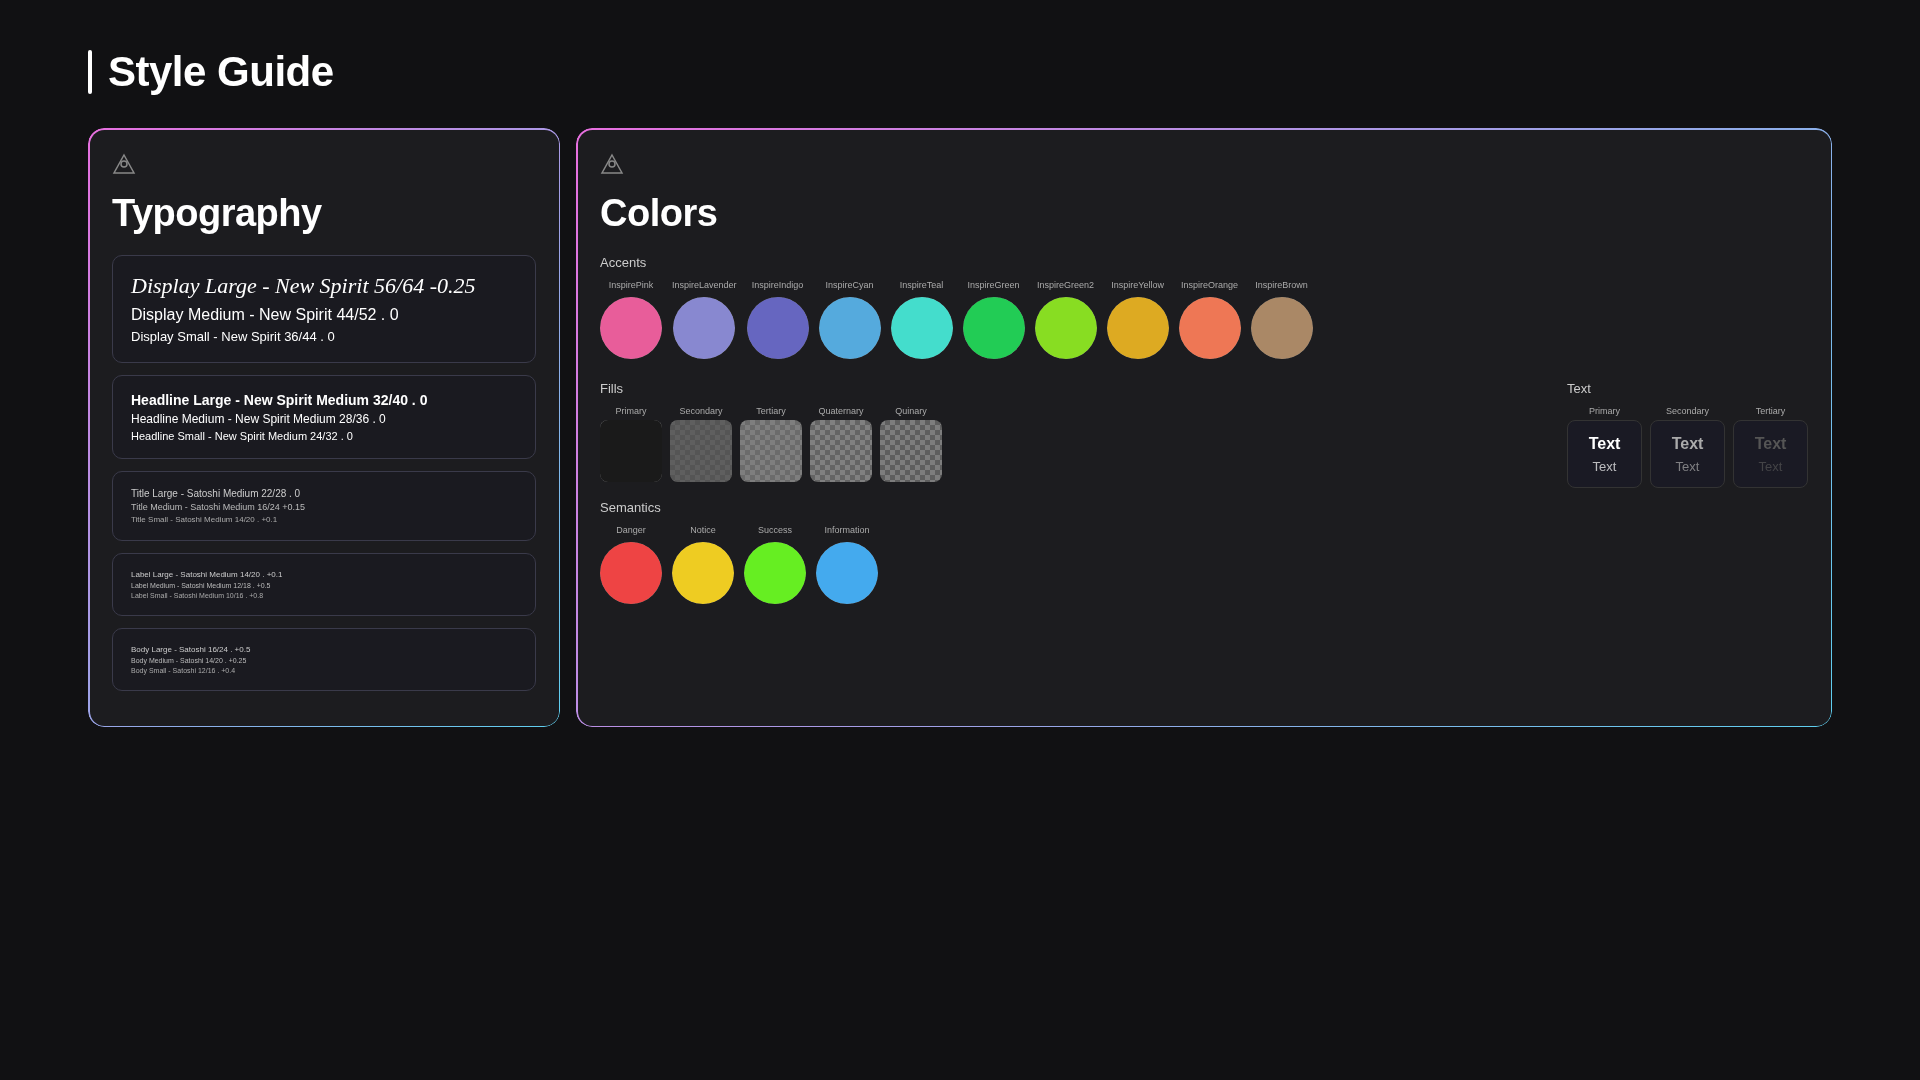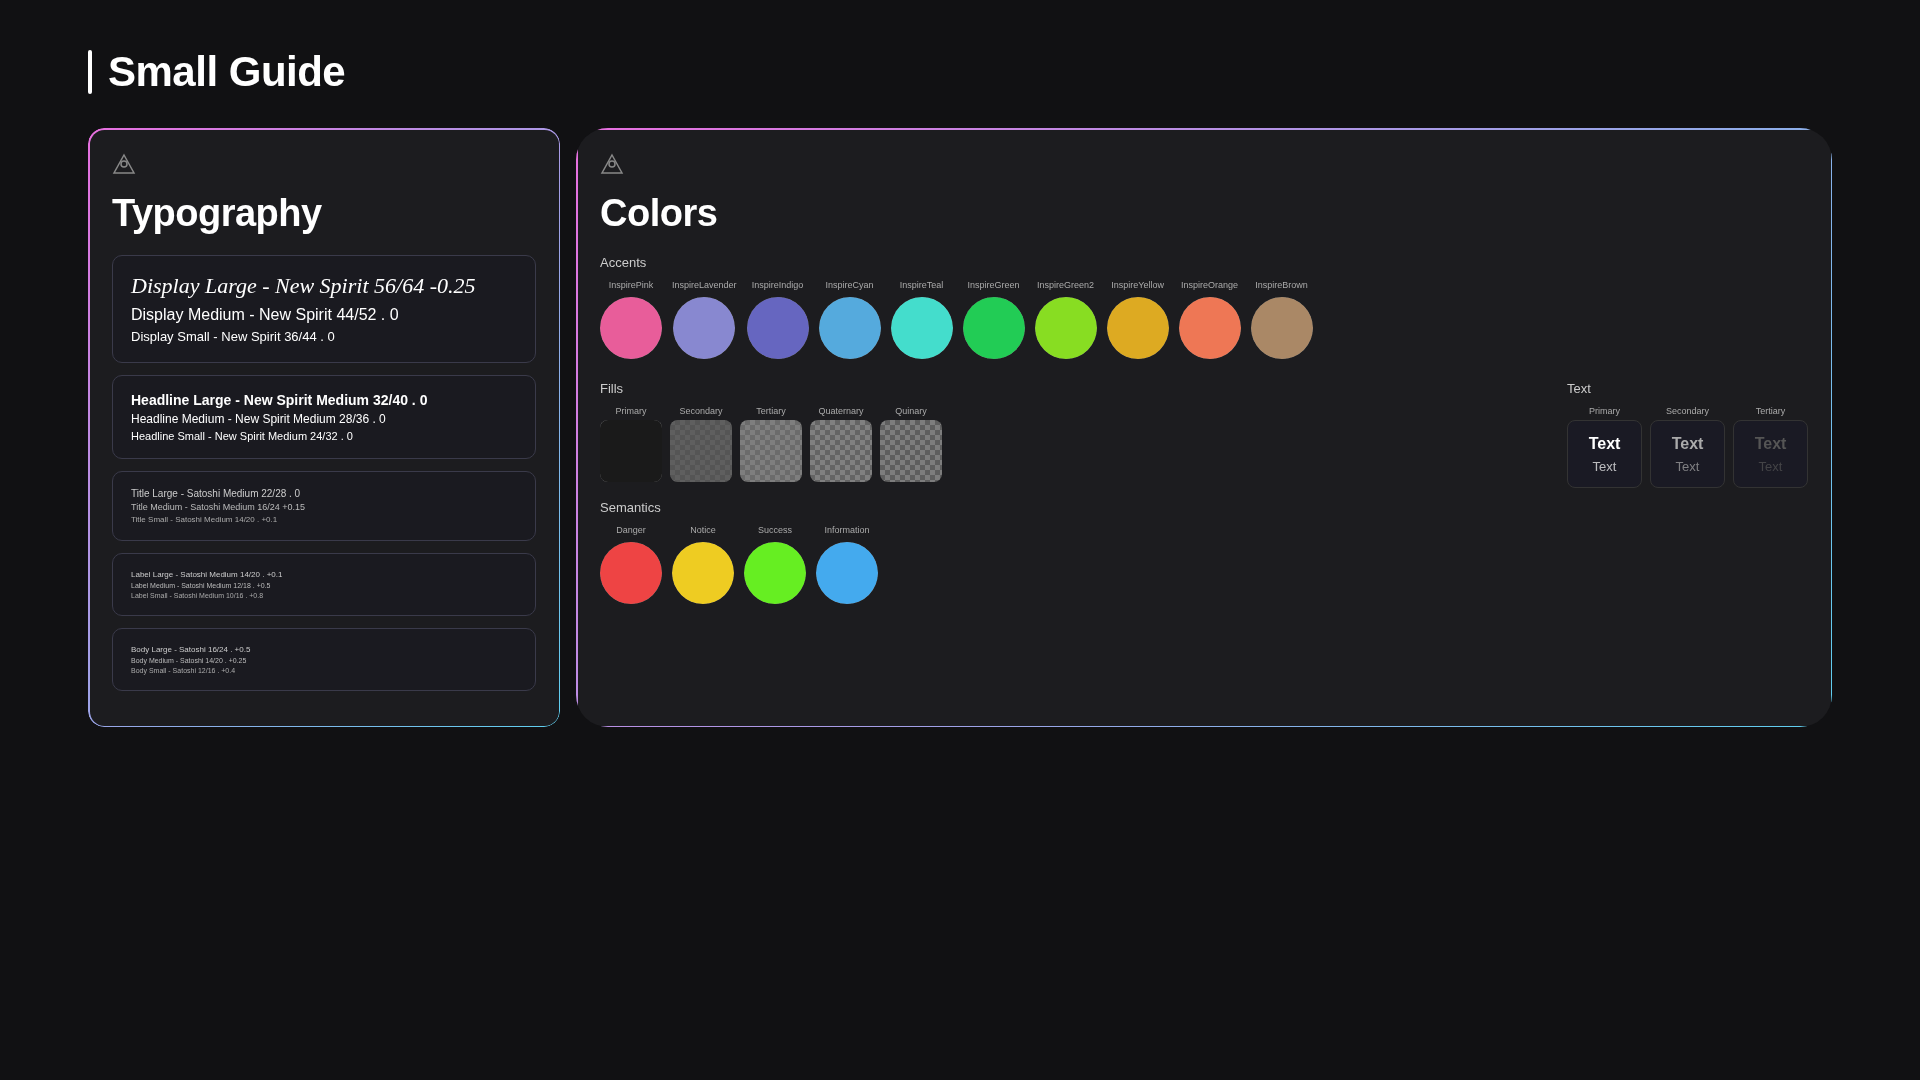--- a/index.html
+++ b/index.html
@@ -58,21 +58,20 @@
       mask-composite: exclude;
       pointer-events: none;
     }
 
     .panel-left {
       width: 472px;
       flex-shrink: 0;
     }
     .panel-right {
       flex: 1;
-      border-radius: 32px;
     }
 
     .panel-icon {
       width: 24px;
       height: 24px;
       margin-bottom: 12px;
     }
 
     .panel-heading {
       font-size: 38px;
@@ -302,21 +301,21 @@
     .triangle-icon {
       width: 24px;
       height: 24px;
     }
   </style>
 </head>
 <body>
 
 <div class="page-title-area">
   <div class="page-title-bar"></div>
-  <h1 class="page-title">Small Guide</h1>
+  <h1 class="page-title">Style Guide</h1>
 </div>
 
 <div class="panels-row">
 
   <div class="panel panel-left">
     <svg class="triangle-icon panel-icon" viewBox="0 0 24 24" fill="none" stroke="#888" stroke-width="1.5">
       <polygon points="12,3 22,21 2,21" stroke="#888" fill="none"></polygon>
       <circle cx="12" cy="12" r="3" stroke="#888" fill="none"></circle>
     </svg>
     <div class="panel-heading">Typography</div>

